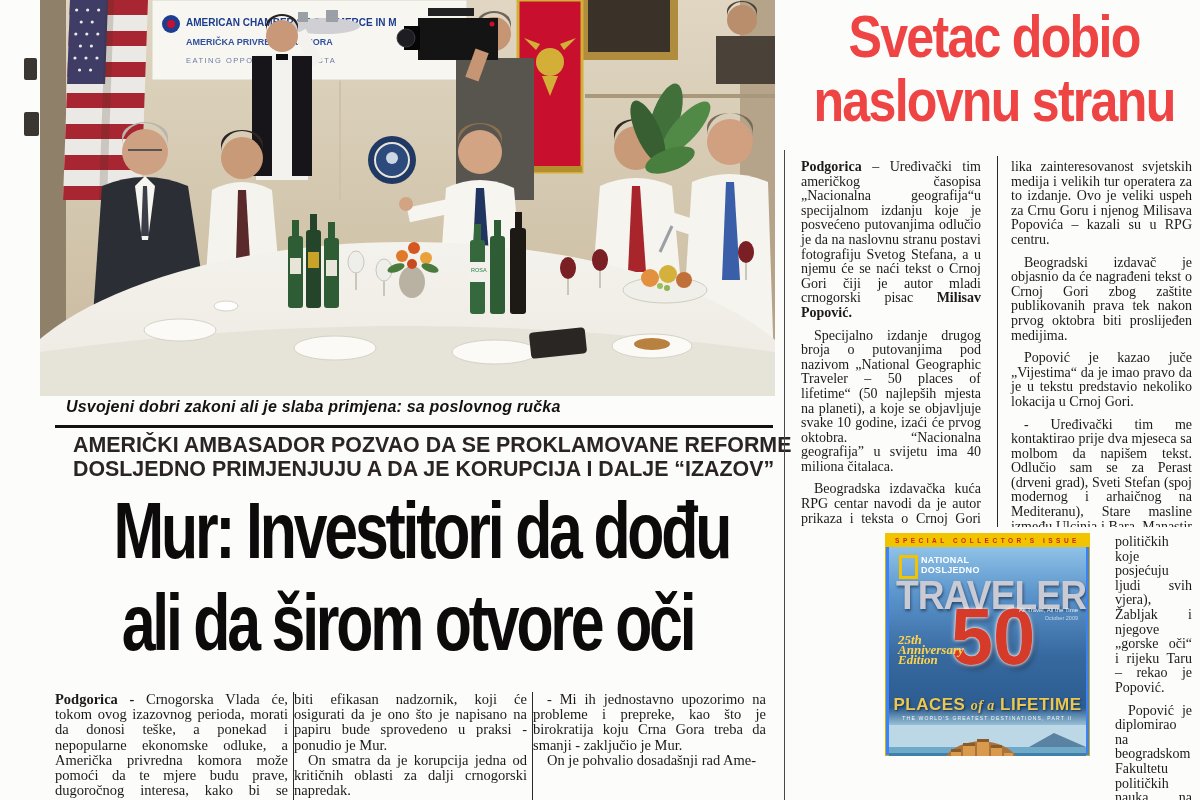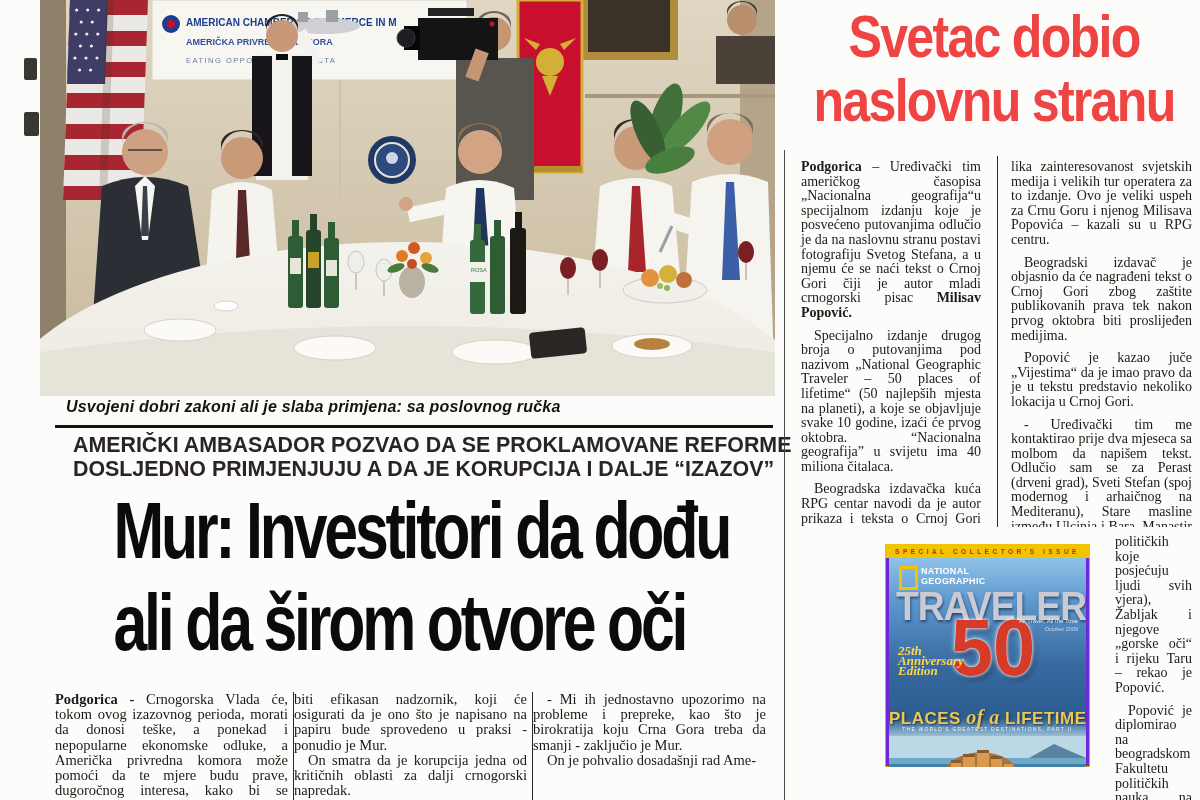--- a/index.html
+++ b/index.html
@@ -19,21 +19,21 @@
 
   
   #kicker-rule{left:55px;top:425px;width:718px;height:3px;background:#14110f;}
 
   
   #kicker{left:55px;top:433px;width:718px;text-align:center;
           font-family:"Liberation Sans",sans-serif;font-weight:bold;color:#2b2425;}
   #kicker .kline{font-size:22.5px;line-height:24px;transform:scaleX(.95);transform-origin:center;white-space:nowrap;}
 
   
-  #headline{left:40px;top:482px;width:735px;
+  #headline{left:40px;top:482px;width:735px;text-align:center;
             font-family:"Liberation Sans",sans-serif;font-weight:bold;color:#0c0a0b;}
   #headline .hline{font-size:76px;line-height:92px;letter-spacing:-4px;
                    transform:scaleX(.8) scaleY(1.05);transform-origin:center top;white-space:nowrap;}
 
   
   #main-body{left:55px;top:692px;width:722px;height:108px;overflow:hidden;display:flex;}
   .mcol{width:233px;height:200px;font-size:14.5px;line-height:15.2px;text-align:justify;color:#1c1a18;}
   .colrule{width:1px;background:#2a2826;height:200px;margin-left:5px;}
   .mcol p{margin:0;text-indent:14px;}
   .mcol p.nofirst{text-indent:0;}
@@ -54,21 +54,21 @@
   .scol p.nofirst{text-indent:0;}
   #side-colA{left:793px;top:152px;width:196px;}
   #side-colB{left:1003px;top:152px;width:197px;}
   .sblock1{height:375px;overflow:hidden;}
   .sblock2{height:273px;overflow:hidden;}
   #side-colA .sblock2{width:90px;}
   #side-colB .sblock2{width:93px;margin-left:auto;}
   #side-colrule{left:997px;top:156px;width:1px;height:371px;background:#2a2826;}
 
   
-  #magazine{left:885px;top:544px;width:205px;height:223px;background:#6d28d9;
+  #magazine{left:885px;top:533px;width:205px;height:223px;background:#3b82f6;
             padding:0;overflow:hidden;box-shadow:0 0 0 1px #d8ae00 inset;}
   #mag-strip{position:absolute;left:0;top:0;width:205px;height:14px;background:#f2c400;
       font-family:"Liberation Sans",sans-serif;font-weight:bold;font-size:6.5px;letter-spacing:3.5px;
       color:#c42718;text-align:center;line-height:15px;white-space:nowrap;overflow:hidden;}
   #mag-cover{position:absolute;left:4px;top:14px;width:197px;height:259px;overflow:hidden;
       background:linear-gradient(180deg,#8fc2e7 0%,#5b95cc 18%,#37699f 42%,#2c5c90 62%,#9cc4d8 69%,#4b87ad 78%,#2c6187 100%);}
   #ng-logo-box{position:absolute;left:10px;top:8px;width:13px;height:18px;border:3px solid #f2c400;}
   #ng-brand{position:absolute;left:32px;top:8px;font-family:"Liberation Sans",sans-serif;
       font-weight:bold;color:#fff;font-size:9px;line-height:10px;letter-spacing:.3px;}
   #mag-title{position:absolute;left:0px;top:26px;width:197px;text-align:center;
@@ -81,21 +81,21 @@
   #mag-edition{position:absolute;left:9px;top:88px;font-family:"Liberation Serif",serif;
       font-style:italic;font-weight:bold;font-size:13px;line-height:10px;color:#ffd44d;}
   #mag-tagline{position:absolute;right:8px;top:60px;text-align:right;
       font-family:"Liberation Sans",sans-serif;font-size:6px;line-height:7px;color:#e8eef5;}
   #mag-issue{position:absolute;right:8px;top:68px;text-align:right;
       font-family:"Liberation Sans",sans-serif;font-size:5.5px;color:#cfd9e4;}
   #mag-places{position:absolute;left:0;top:148px;width:197px;text-align:center;
       font-family:"Liberation Sans",sans-serif;font-weight:bold;font-size:17px;color:#ecc84e;
       text-shadow:1px 1px 2px rgba(0,0,30,.5);letter-spacing:.5px;white-space:nowrap;}
   #mag-places .ofa{font-family:"Liberation Serif",serif;font-style:italic;font-weight:bold;
-      text-transform:none;font-size:20px;}
+      text-transform:none;font-size:14px;}
   #mag-sub{position:absolute;left:0;top:168px;width:197px;text-align:center;
       font-family:"Liberation Sans",sans-serif;font-size:5px;letter-spacing:1.2px;color:#f3f6f9;white-space:nowrap;}
   .mag-redline{position:absolute;height:4px;background:repeating-linear-gradient(90deg,#e2543c 0 5px,rgba(0,0,0,0) 5px 8px);}
   #mag-island{position:absolute;left:0;top:178px;width:197px;height:81px;}
   #mag-barcode{position:absolute;right:6px;bottom:3px;width:36px;height:19px;background:#fff;
       box-shadow:0 0 0 1px #ddd inset;}
   #mag-barcode .bars{position:absolute;left:3px;top:2px;right:3px;bottom:5px;
       background:repeating-linear-gradient(90deg,#111 0 1px,#fff 1px 3px);}
 
   svg text{font-family:"Liberation Sans",sans-serif;}
@@ -404,21 +404,21 @@
       <p>Popović je diplomirao na beogradskom Fakultetu političkih nauka na smjeru među-</p>
     </div>
   </div>
 
   <div id="magazine" class="abs">
     <div id="mag-strip">SPECIAL COLLECTOR'S ISSUE</div>
     <div id="mag-cover">
       <div id="ng-logo-box"></div>
       <div id="ng-brand">
         <div>NATIONAL</div>
-        <div>GEOGRAPHIC</div>
+        <div>DOSLJEDNO</div>
       </div>
       <div id="mag-title">TRAVELER</div>
       <div id="mag-50">50</div>
       <div id="mag-edition">
         <div>25th</div>
         <div>Anniversary</div>
         <div>Edition</div>
       </div>
       <div id="mag-tagline">All Travel, All the Time</div>
       <div id="mag-issue">October 2009</div>

